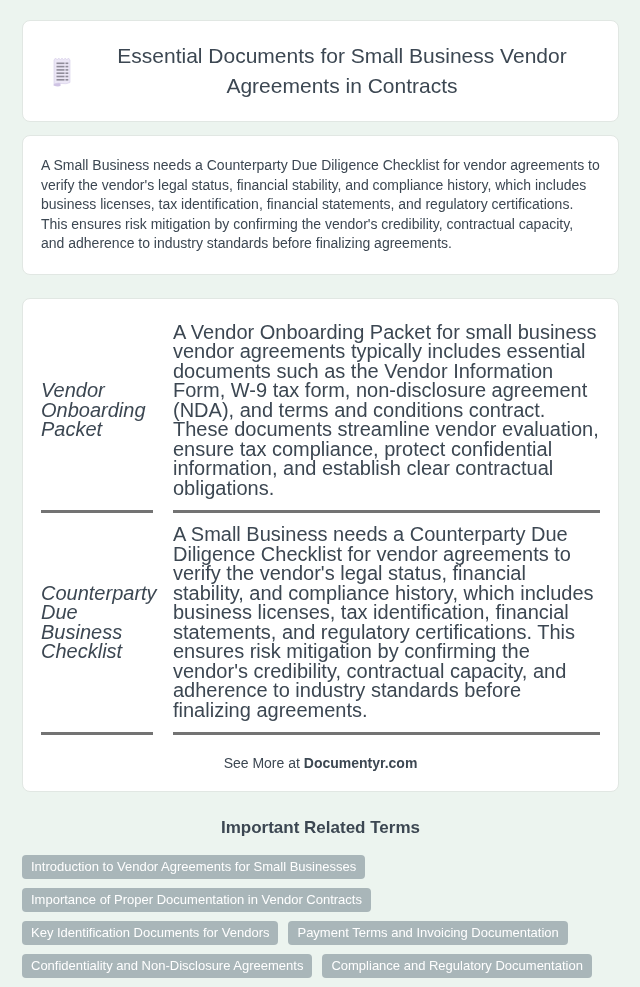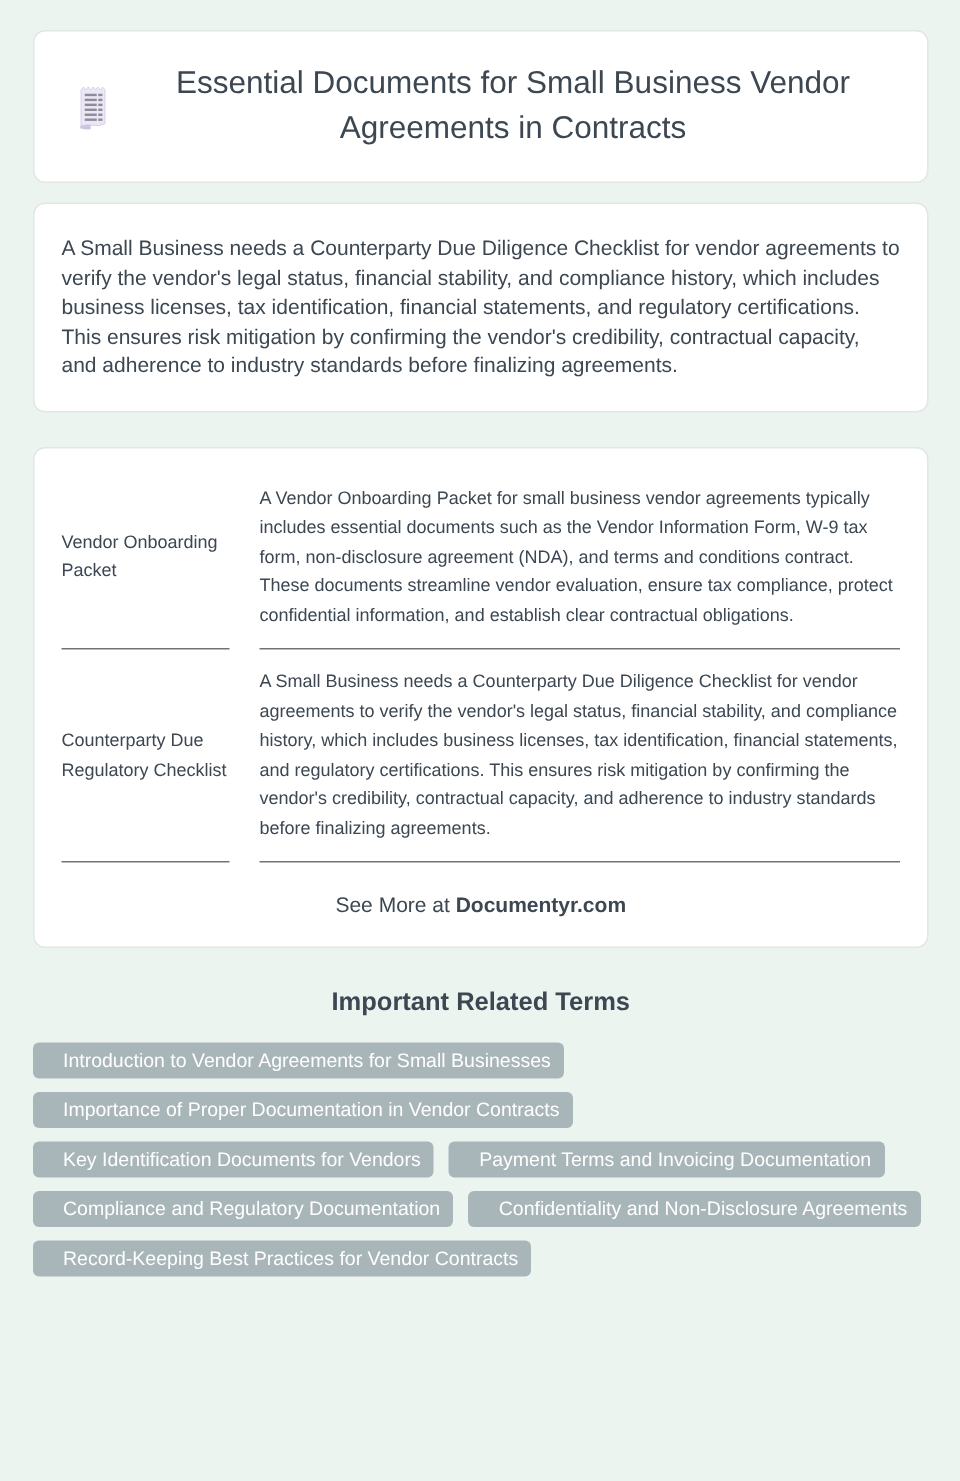--- a/index.html
+++ b/index.html
@@ -54,30 +54,31 @@
     padding: 12px 18px 20px 18px;
   }
   .doc-table { width: 100%; }
   .doc-row {
     display: grid;
     grid-template-columns: 112px 1fr;
     column-gap: 20px;
     align-items: center;
   }
   .doc-row .cell {
-    border-bottom: 1px solid #737373;
+    border-bottom: 3px solid #737373;
     padding: 12px 0;
-    font-size: 12px;
+    font-size: 20px;
     line-height: 19.5px;
     color: #3c4752;
     align-self: stretch;
   }
   .doc-row .term-cell {
     display: flex;
     align-items: center;
+    font-style: italic;
   }
   .see-more {
     margin-top: 20px;
     text-align: center;
     font-size: 14px;
     color: #3c4752;
   }
   .see-more .brand { font-weight: bold; }
   
   .related-heading {
@@ -91,21 +92,21 @@
     margin-top: 17px;
     display: flex;
     flex-wrap: wrap;
     gap: 9px 10px;
   }
   .tag {
     background: #a9b6b9;
     color: #ffffff;
     font-size: 13px;
     line-height: 15px;
-    padding: 4px 9px 5px 20px;
+    padding: 4px 9px 5px 9px;
     border-radius: 4px;
     white-space: nowrap;
     cursor: pointer;
     border: none;
     font-family: "Liberation Sans", sans-serif;
   }
 </style>
 </head>
 <body>
 
@@ -140,34 +141,34 @@
     <p>A Small Business needs a Counterparty Due Diligence Checklist for vendor agreements to verify the vendor's legal status, financial stability, and compliance history, which includes business licenses, tax identification, financial statements, and regulatory certifications. This ensures risk mitigation by confirming the vendor's credibility, contractual capacity, and adherence to industry standards before finalizing agreements.</p>
   </div>
 
   <div class="card table-card">
     <div class="doc-table">
       <div class="doc-row">
         <div class="cell term-cell">Vendor Onboarding Packet</div>
         <div class="cell desc-cell">A Vendor Onboarding Packet for small business vendor agreements typically includes essential documents such as the Vendor Information Form, W-9 tax form, non-disclosure agreement (NDA), and terms and conditions contract. These documents streamline vendor evaluation, ensure tax compliance, protect confidential information, and establish clear contractual obligations.</div>
       </div>
       <div class="doc-row">
-        <div class="cell term-cell">Counterparty Due Regulatory Checklist</div>
+        <div class="cell term-cell">Counterparty Due Business Checklist</div>
         <div class="cell desc-cell">A Small Business needs a Counterparty Due Diligence Checklist for vendor agreements to verify the vendor's legal status, financial stability, and compliance history, which includes business licenses, tax identification, financial statements, and regulatory certifications. This ensures risk mitigation by confirming the vendor's credibility, contractual capacity, and adherence to industry standards before finalizing agreements.</div>
       </div>
     </div>
     <div class="see-more">
       <span>See More at </span><span class="brand">Documentyr.com</span>
     </div>
   </div>
 
   <h2 class="related-heading">Important Related Terms</h2>
 
   <div class="tags">
     <button class="tag">Introduction to Vendor Agreements for Small Businesses</button>
     <button class="tag">Importance of Proper Documentation in Vendor Contracts</button>
     <button class="tag">Key Identification Documents for Vendors</button>
     <button class="tag">Payment Terms and Invoicing Documentation</button>
+    <button class="tag">Confidentiality and Non-Disclosure Agreements</button>
     <button class="tag">Compliance and Regulatory Documentation</button>
-    <button class="tag">Confidentiality and Non-Disclosure Agreements</button>
     <button class="tag">Record-Keeping Best Practices for Vendor Contracts</button>
   </div>
 
 </div>
 
 </body></html>

